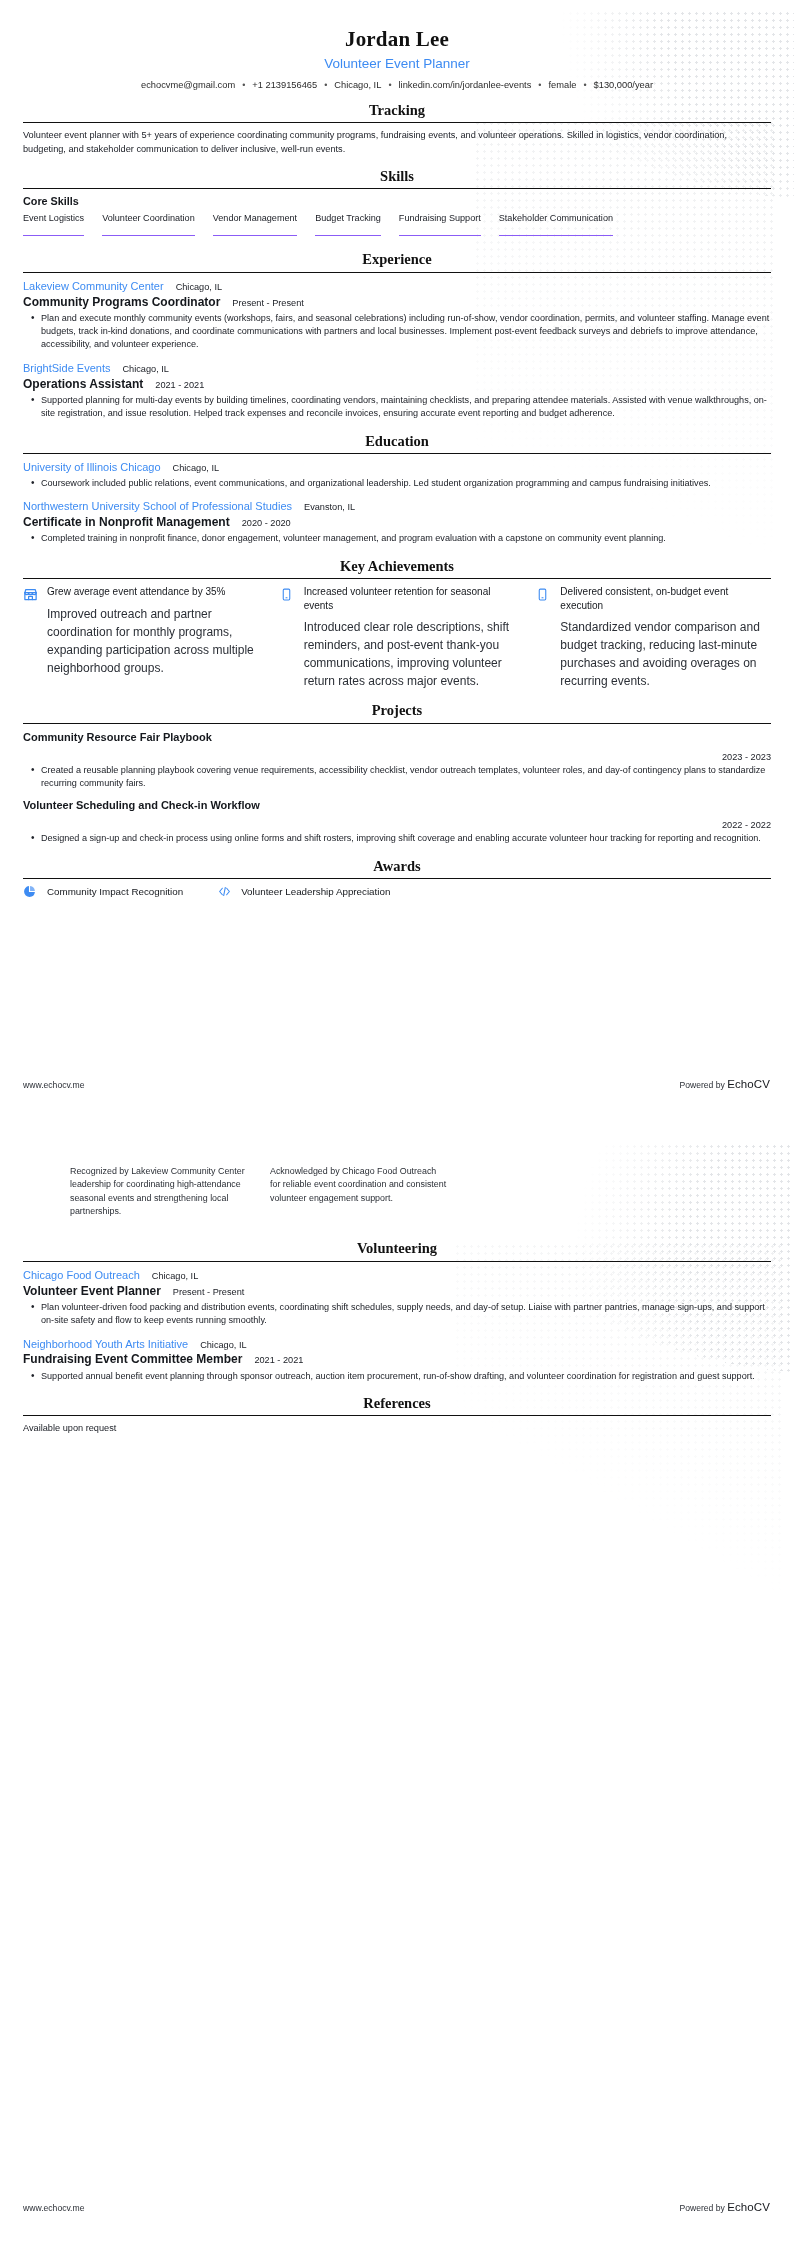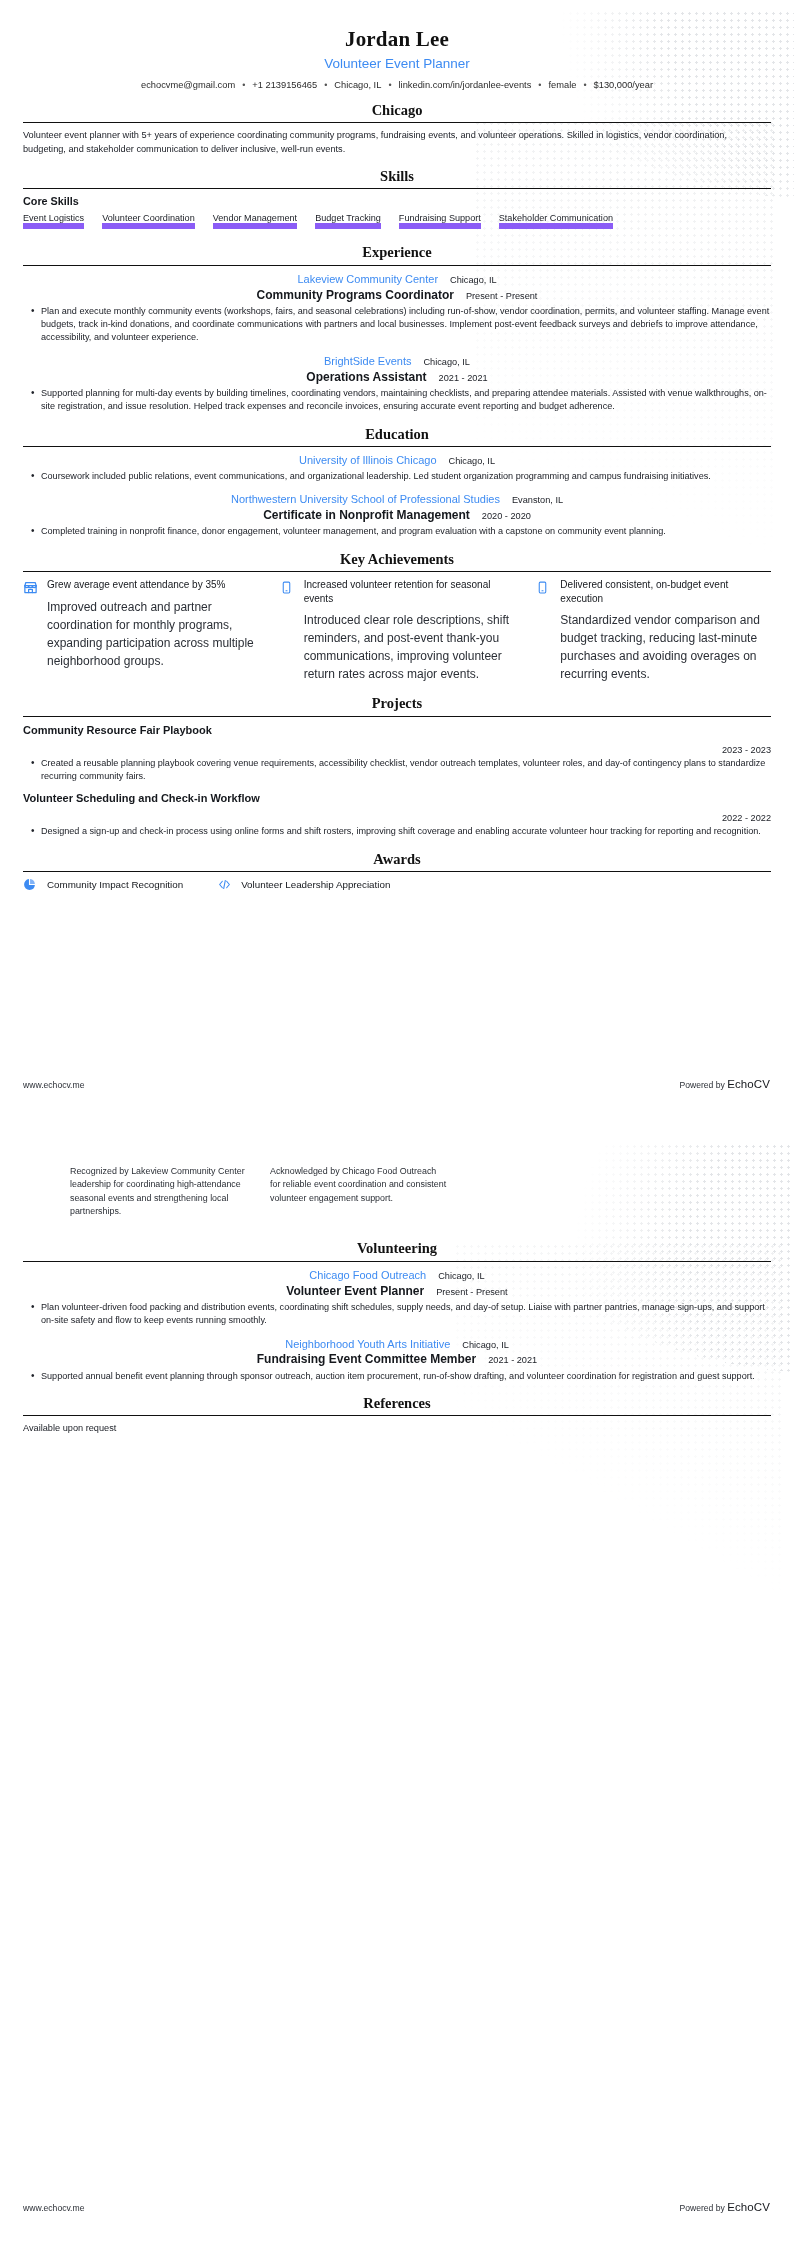--- a/index.html
+++ b/index.html
@@ -126,31 +126,31 @@
     margin-bottom: 6px;
   }
   .skill-row {
     display: flex;
     flex-wrap: wrap;
     gap: 0 18px;
   }
   .skill-chip {
     font-size: 9.1px;
     color: #20232a;
-    border-bottom: 6px solid #8b5cf6;
-    padding-bottom: 0;
+    border-bottom: 1px solid #8b5cf6;
+    padding-bottom: 12px;
     margin-bottom: 3px;
   }
 
   
   .entry { margin-bottom: 9px; }
   .entry:last-child { margin-bottom: 2px; }
   .entry-line {
     display: flex;
-    justify-content: center;
+    justify-content: flex-start;
     align-items: baseline;
     gap: 12px;
   }
   .entry-org {
     font-size: 11px;
     color: #3d8bf2;
     line-height: 1.35;
   }
   .entry-loc {
     font-size: 9.2px;
@@ -306,21 +306,21 @@
         <span class="sep">•</span>
         <span>linkedin.com/in/jordanlee-events</span>
         <span class="sep">•</span>
         <span>female</span>
         <span class="sep">•</span>
         <span>$130,000/year</span>
       </div>
     </div>
 
     <div class="section">
-      <div class="section-title">Chicago</div>
+      <div class="section-title">Tracking</div>
       <div class="rule"></div>
       <div class="body-text">Volunteer event planner with 5+ years of experience coordinating community programs, fundraising events, and volunteer operations. Skilled in logistics, vendor coordination, budgeting, and stakeholder communication to deliver inclusive, well-run events.</div>
     </div>
 
     <div class="section">
       <div class="section-title">Skills</div>
       <div class="rule"></div>
       <div class="skill-group-title">Core Skills</div>
       <div class="skill-row">
         <span class="skill-chip">Event Logistics</span>

